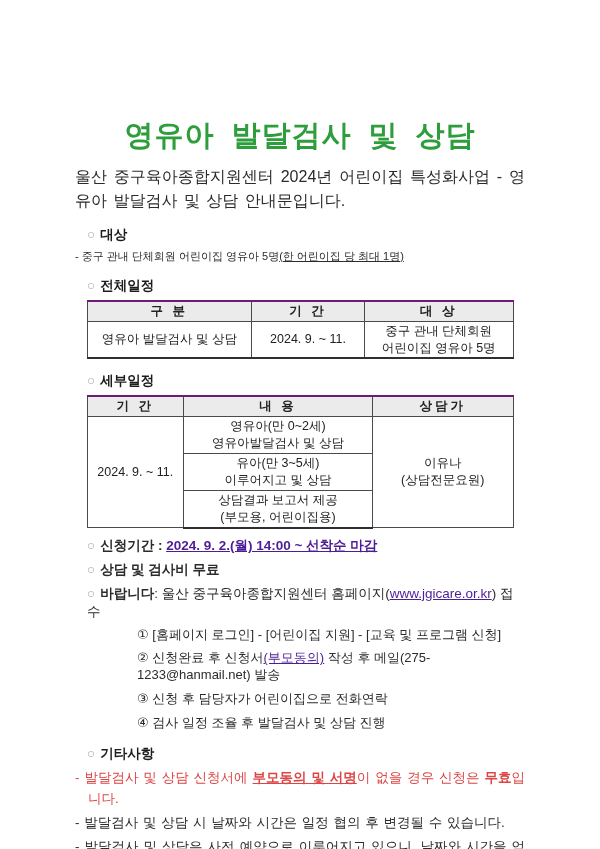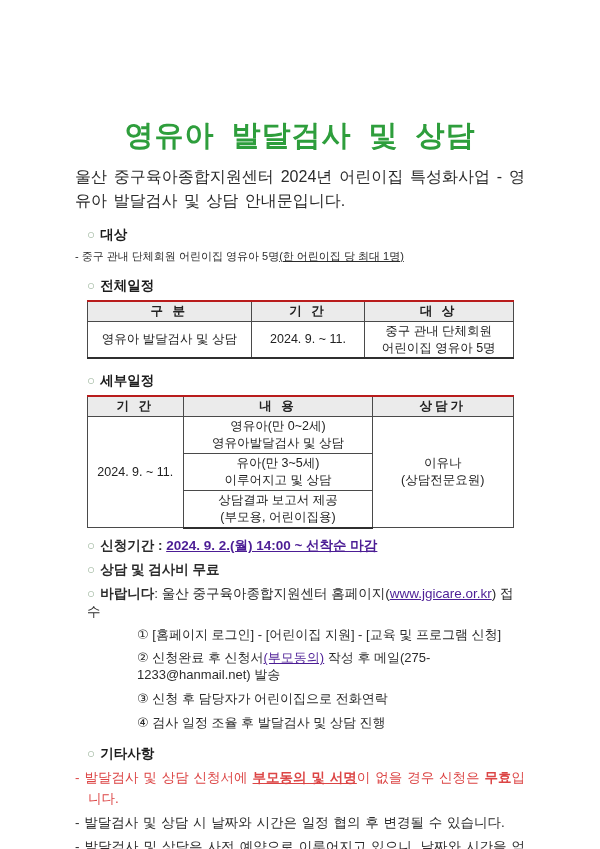--- a/index.html
+++ b/index.html
@@ -15,23 +15,23 @@
   .intro{font-size:16px;line-height:1.5;text-align:justify;margin:0 0 6px 0;word-spacing:2px;}
   .sec-head{margin:13px 0 5px 12px;font-size:13.5px;font-weight:bold;color:#1c1c1c;}
   .circle{color:#9bb49b;font-weight:normal;margin-right:5px;}
   .plain-line{font-size:11px;margin:0 0 2px 0;}
   .u{text-decoration:underline;}
   .b{font-weight:bold;}
   .blue{color:#4c1d95;}
   .red{color:#dc4545;}
   table{width:427px;margin:4px auto 8px auto;border-collapse:collapse;font-size:12.5px;color:#222;table-layout:fixed;}
   th,td{border:1px solid #4a4a4a;text-align:center;padding:1px 4px;line-height:1.35;}
-  thead th{background:#ebebeb;font-weight:bold;letter-spacing:3px;border-top:2px solid #b91c1c;}
+  thead th{background:#ebebeb;font-weight:bold;letter-spacing:3px;border-top:2px solid #701a75;}
   tr.last td{border-bottom:2px solid #2f2f2f;}
-  .t1-c1{width:39%;} .t1-c2{width:26%;} .t1-c3{width:35%;font-family:Liberation Serif, serif;}
+  .t1-c1{width:39%;} .t1-c2{width:26%;} .t1-c3{width:35%;}
   .t2-c1{width:22%;} .t2-c2{width:45%;} .t2-c3{width:33%;}
   .cellline{display:block;}
   .inline-head{font-size:13.5px;margin:6px 0 6px 12px;}
   .steps{margin:2px 0 10px 62px;font-size:13px;line-height:1.3;}
   .step{margin:0 0 7px 0;}
   .note{font-size:13.5px;line-height:1.55;text-align:justify;margin:0 0 3px 0;padding-left:13px;text-indent:-13px;word-spacing:1px;}
 </style>
 </head>
 <body>
 

